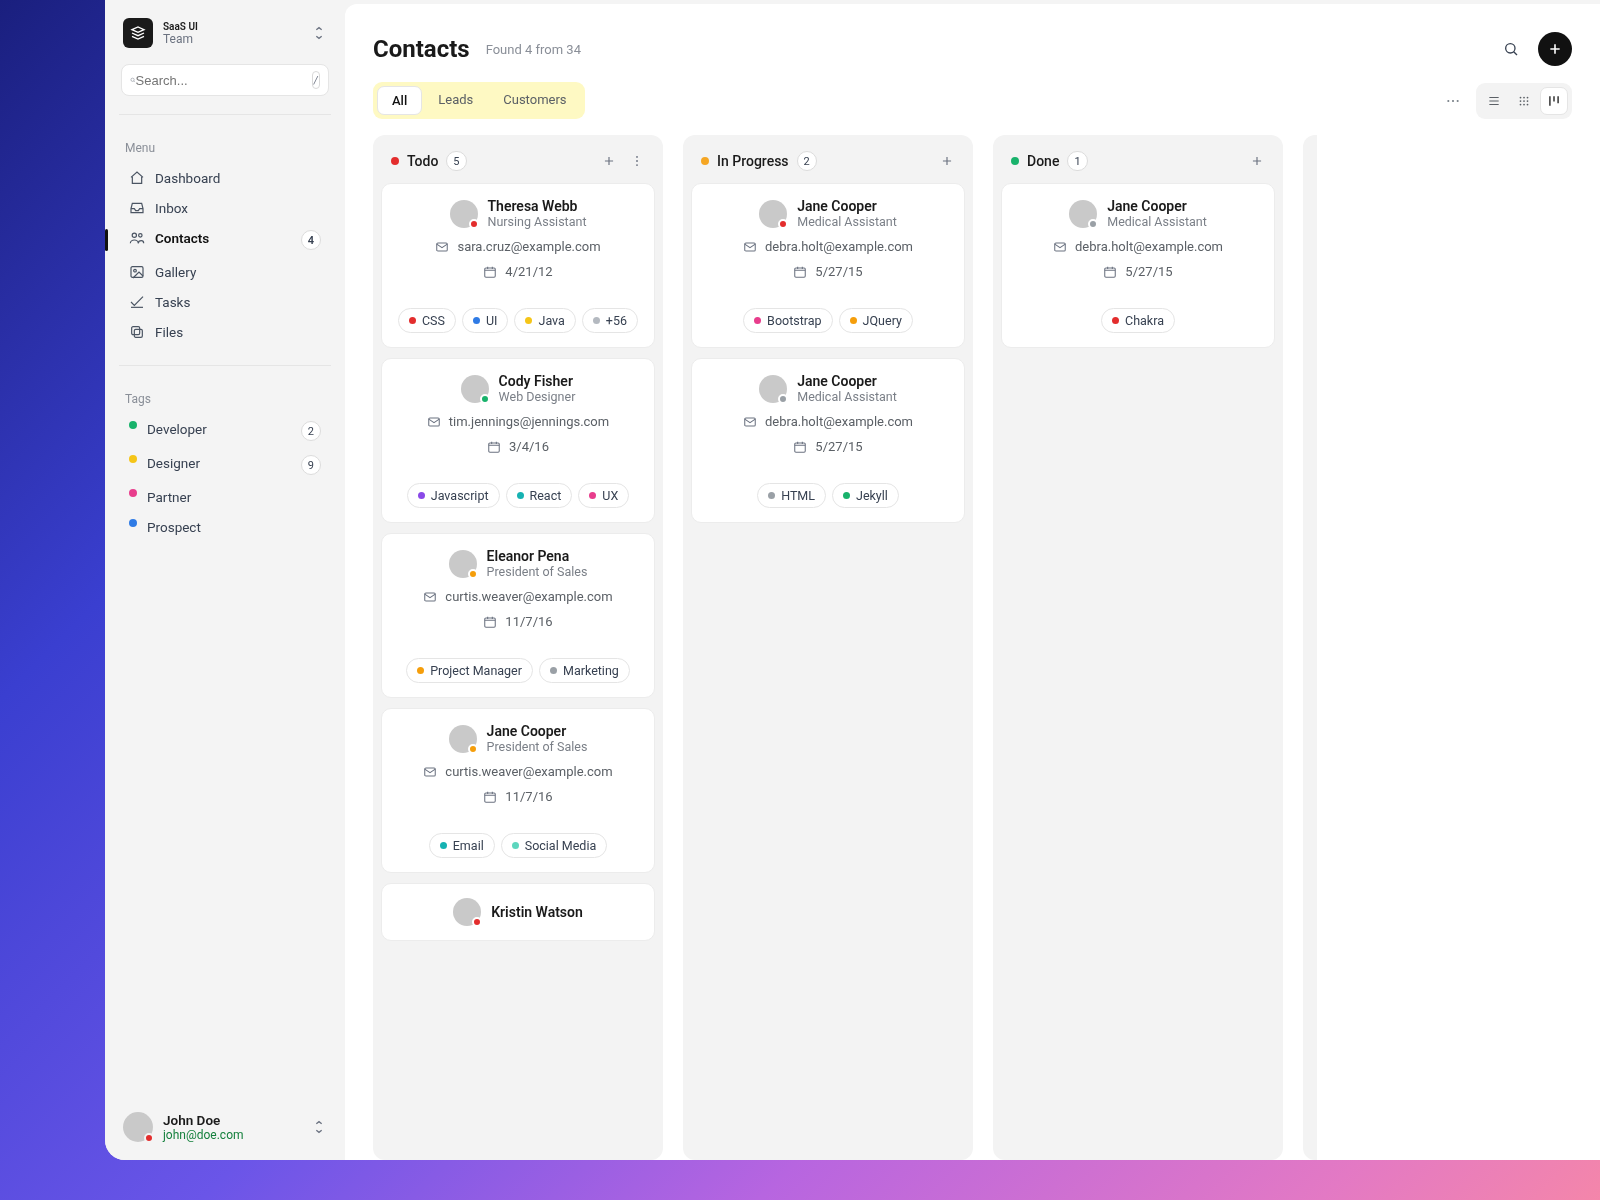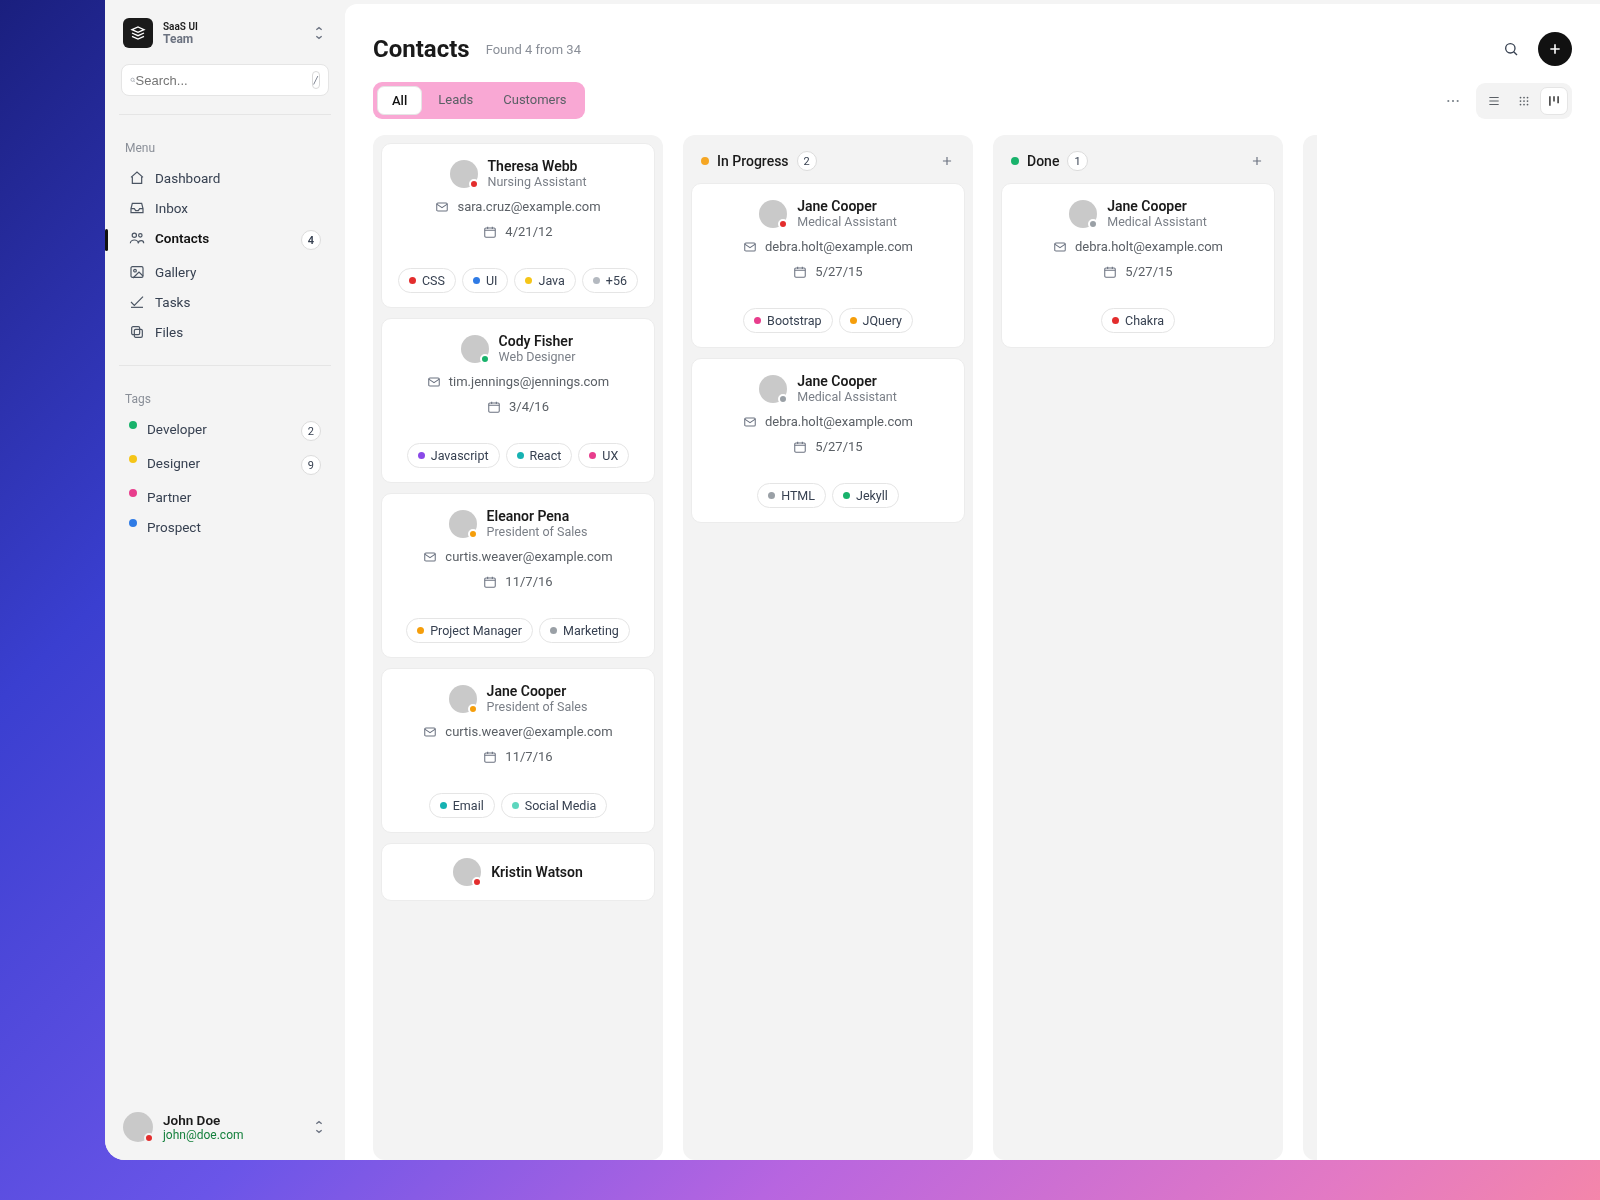--- a/index.html
+++ b/index.html
@@ -33,21 +33,21 @@
     padding: 4px 2px;
     cursor: pointer;
   }
   .ws-logo {
     width: 30px; height: 30px; border-radius: 6px;
     background: #1a1a1a; color: #fff;
     display: flex; align-items: center; justify-content: center;
   }
   .ws-text { flex: 1; }
   .ws-name { font-weight: 600; font-size: 10px; }
-  .ws-sub { font-size: 12px; color: #6b7280; font-weight: bold; }
+  .ws-sub { font-size: 12px; color: #6b7280; }
   .search-wrap {
     margin-top: 12px;
     display: flex; align-items: center;
     background: #fff;
     border: 1px solid #e5e5e5;
     border-radius: 8px;
     padding: 6px 8px;
   }
   .search-wrap input {
     flex: 1; border: none; outline: none; background: transparent;
@@ -122,21 +122,21 @@
     width: 34px; height: 34px; border-radius: 50%;
     display: flex; align-items: center; justify-content: center;
     cursor: pointer; color: #374151;
   }
   .icon-btn.dark { background: #111; color: #fff; margin-left: 10px; }
   .tabs-row {
     display: flex; align-items: center;
     padding: 6px 28px 16px 28px;
   }
   .seg-tabs {
-    display: flex; gap: 2px; background: #f9a8d4;
+    display: flex; gap: 2px; background: #fef9c3;
     padding: 4px; border-radius: 9px;
   }
   .seg-tab {
     padding: 6px 14px; border-radius: 7px; font-size: 13px;
     color: #5b6066; cursor: pointer;
   }
   .seg-tab.active { background: #fff; border: 1px solid #e5e5e5; color: #111; font-weight: 500; }
   .tabs-row .spacer { flex: 1; }
   .view-group {
     display: flex; gap: 2px; background: #f3f3f3;
@@ -386,20 +386,38 @@
         <div class="view-btn active">
           <svg width="14" height="14" viewBox="0 0 24 24" fill="none" stroke="currentColor" stroke-width="2.2">
               <path d="M5 4v16M12 4v9M19 4v12"></path>
             </svg>
         </div>
       </div>
     </div>
 
     <div class="board" id="board">
         <div class="column">
+          <div class="col-header">
+    <span class="col-dot" style="background:#e32d2d"></span>
+    <span class="col-title">Todo</span>
+    <span class="count-pill">5</span>
+    <span class="spacer"></span>
+    <span class="icon-sm">
+              <svg width="14" height="14" viewBox="0 0 24 24" fill="none" stroke="currentColor" stroke-width="2">
+                <path d="M12 5v14M5 12h14"></path>
+              </svg>
+            </span>
+    <span class="icon-sm">
+              <svg width="14" height="14" viewBox="0 0 24 24" fill="currentColor">
+                <circle cx="12" cy="5" r="1.6"></circle>
+                <circle cx="12" cy="12" r="1.6"></circle>
+                <circle cx="12" cy="19" r="1.6"></circle>
+              </svg>
+            </span>
+  </div>
           <div class="cards">
             <div class="card">
               <div class="card-head">
       <div class="avatar md">
         <span class="status-dot" style="background:#e32d2d;border-color:#fff"></span>
       </div>
       <div>
                   <div class="card-name">Theresa Webb</div>
       <div class="card-role">Nursing Assistant</div>
                 </div>

